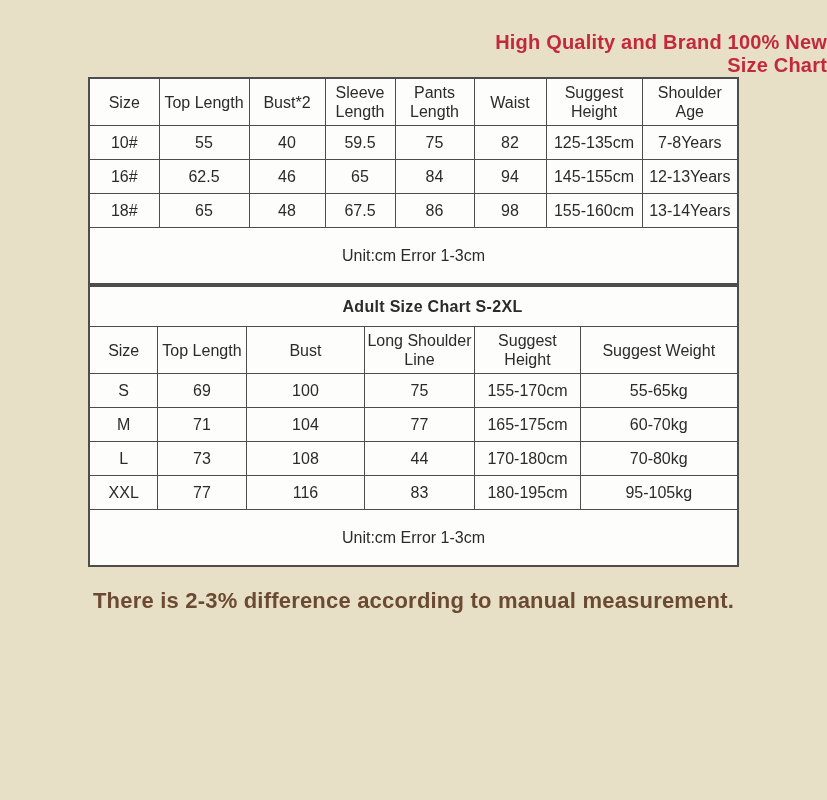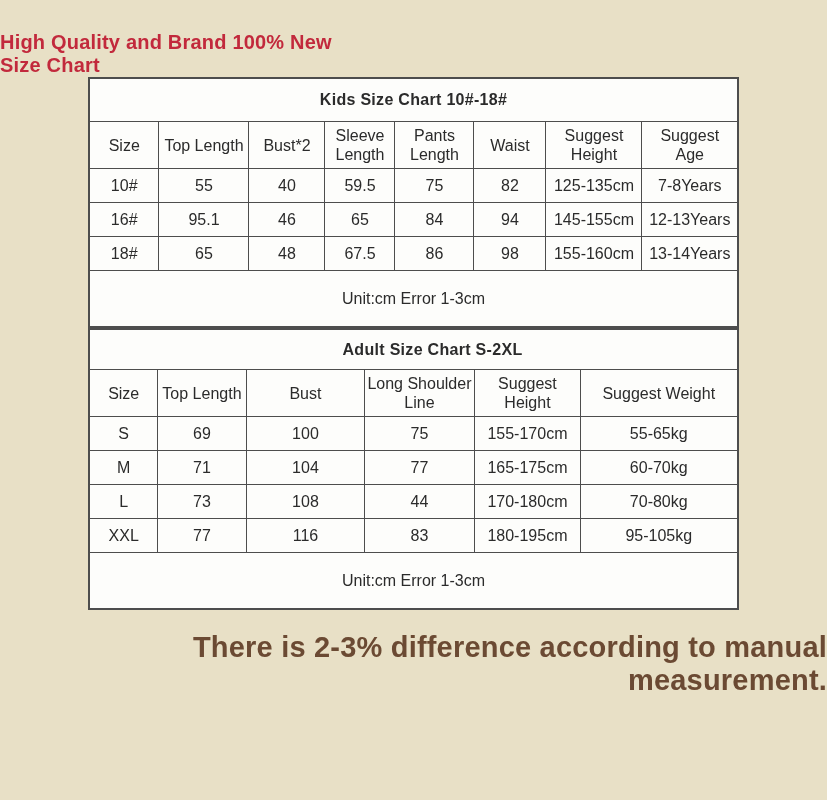--- a/index.html
+++ b/index.html
@@ -4,21 +4,21 @@
 <style>
   html,body{margin:0;padding:0;}
   body{
     width:827px;height:800px;overflow:hidden;
     background:#e8e0c6;
     font-family:"Liberation Sans", sans-serif;
     color:#2b2b2b;
   }
   .hdr{
     padding-top:31px;
-    text-align:left;
+    text-align:right;
     color:#c2293c;
     font-weight:bold;
     font-size:20px;
     line-height:23px;
     letter-spacing:0.2px;
   }
   table.t{
     border-collapse:collapse;
     table-layout:fixed;
     margin:0 auto;
@@ -63,24 +63,24 @@
   .kids col:nth-child(8){width:96px;}
   
   .adult col:nth-child(1){width:68px;}
   .adult col:nth-child(2){width:89px;}
   .adult col:nth-child(3){width:118px;}
   .adult col:nth-child(4){width:110px;}
   .adult col:nth-child(5){width:106px;}
   .adult col:nth-child(6){width:157px;}
   .note{
     margin-top:21px;
-    text-align:right;
+    text-align:center;
     color:#6b4a33;
     font-weight:bold;
-    font-size:29px;
+    font-size:22px;
     letter-spacing:0.2px;
   }
 </style>
 </head>
 <body>
 
 <div>
 
   <div class="hdr">
     <div>High Quality and Brand 100% New</div>
@@ -92,46 +92,43 @@
         <col>
         <col>
         <col>
         <col>
         <col>
         <col>
         <col>
         <col>
       </colgroup>
     <tbody>
-      <tr>
-        <td colspan="8" class="title-cell">Kids Size Chart 10#-18#</td>
-      </tr>
       <tr class="head-row">
         <td>Size</td>
         <td>Top Length</td>
         <td>Bust*2</td>
         <td>Sleeve Length</td>
         <td>Pants Length</td>
         <td>Waist</td>
         <td>Suggest Height</td>
-        <td>Suggest Age</td>
+        <td>Shoulder Age</td>
       </tr>
       <tr class="data-row">
         <td>10#</td>
         <td>55</td>
         <td>40</td>
         <td>59.5</td>
         <td>75</td>
         <td>82</td>
         <td>125-135cm</td>
         <td>7-8Years</td>
       </tr>
       <tr class="data-row">
         <td>16#</td>
-        <td>95.1</td>
+        <td>62.5</td>
         <td>46</td>
         <td>65</td>
         <td>84</td>
         <td>94</td>
         <td>145-155cm</td>
         <td>12-13Years</td>
       </tr>
       <tr class="data-row">
         <td>18#</td>
         <td>65</td>

